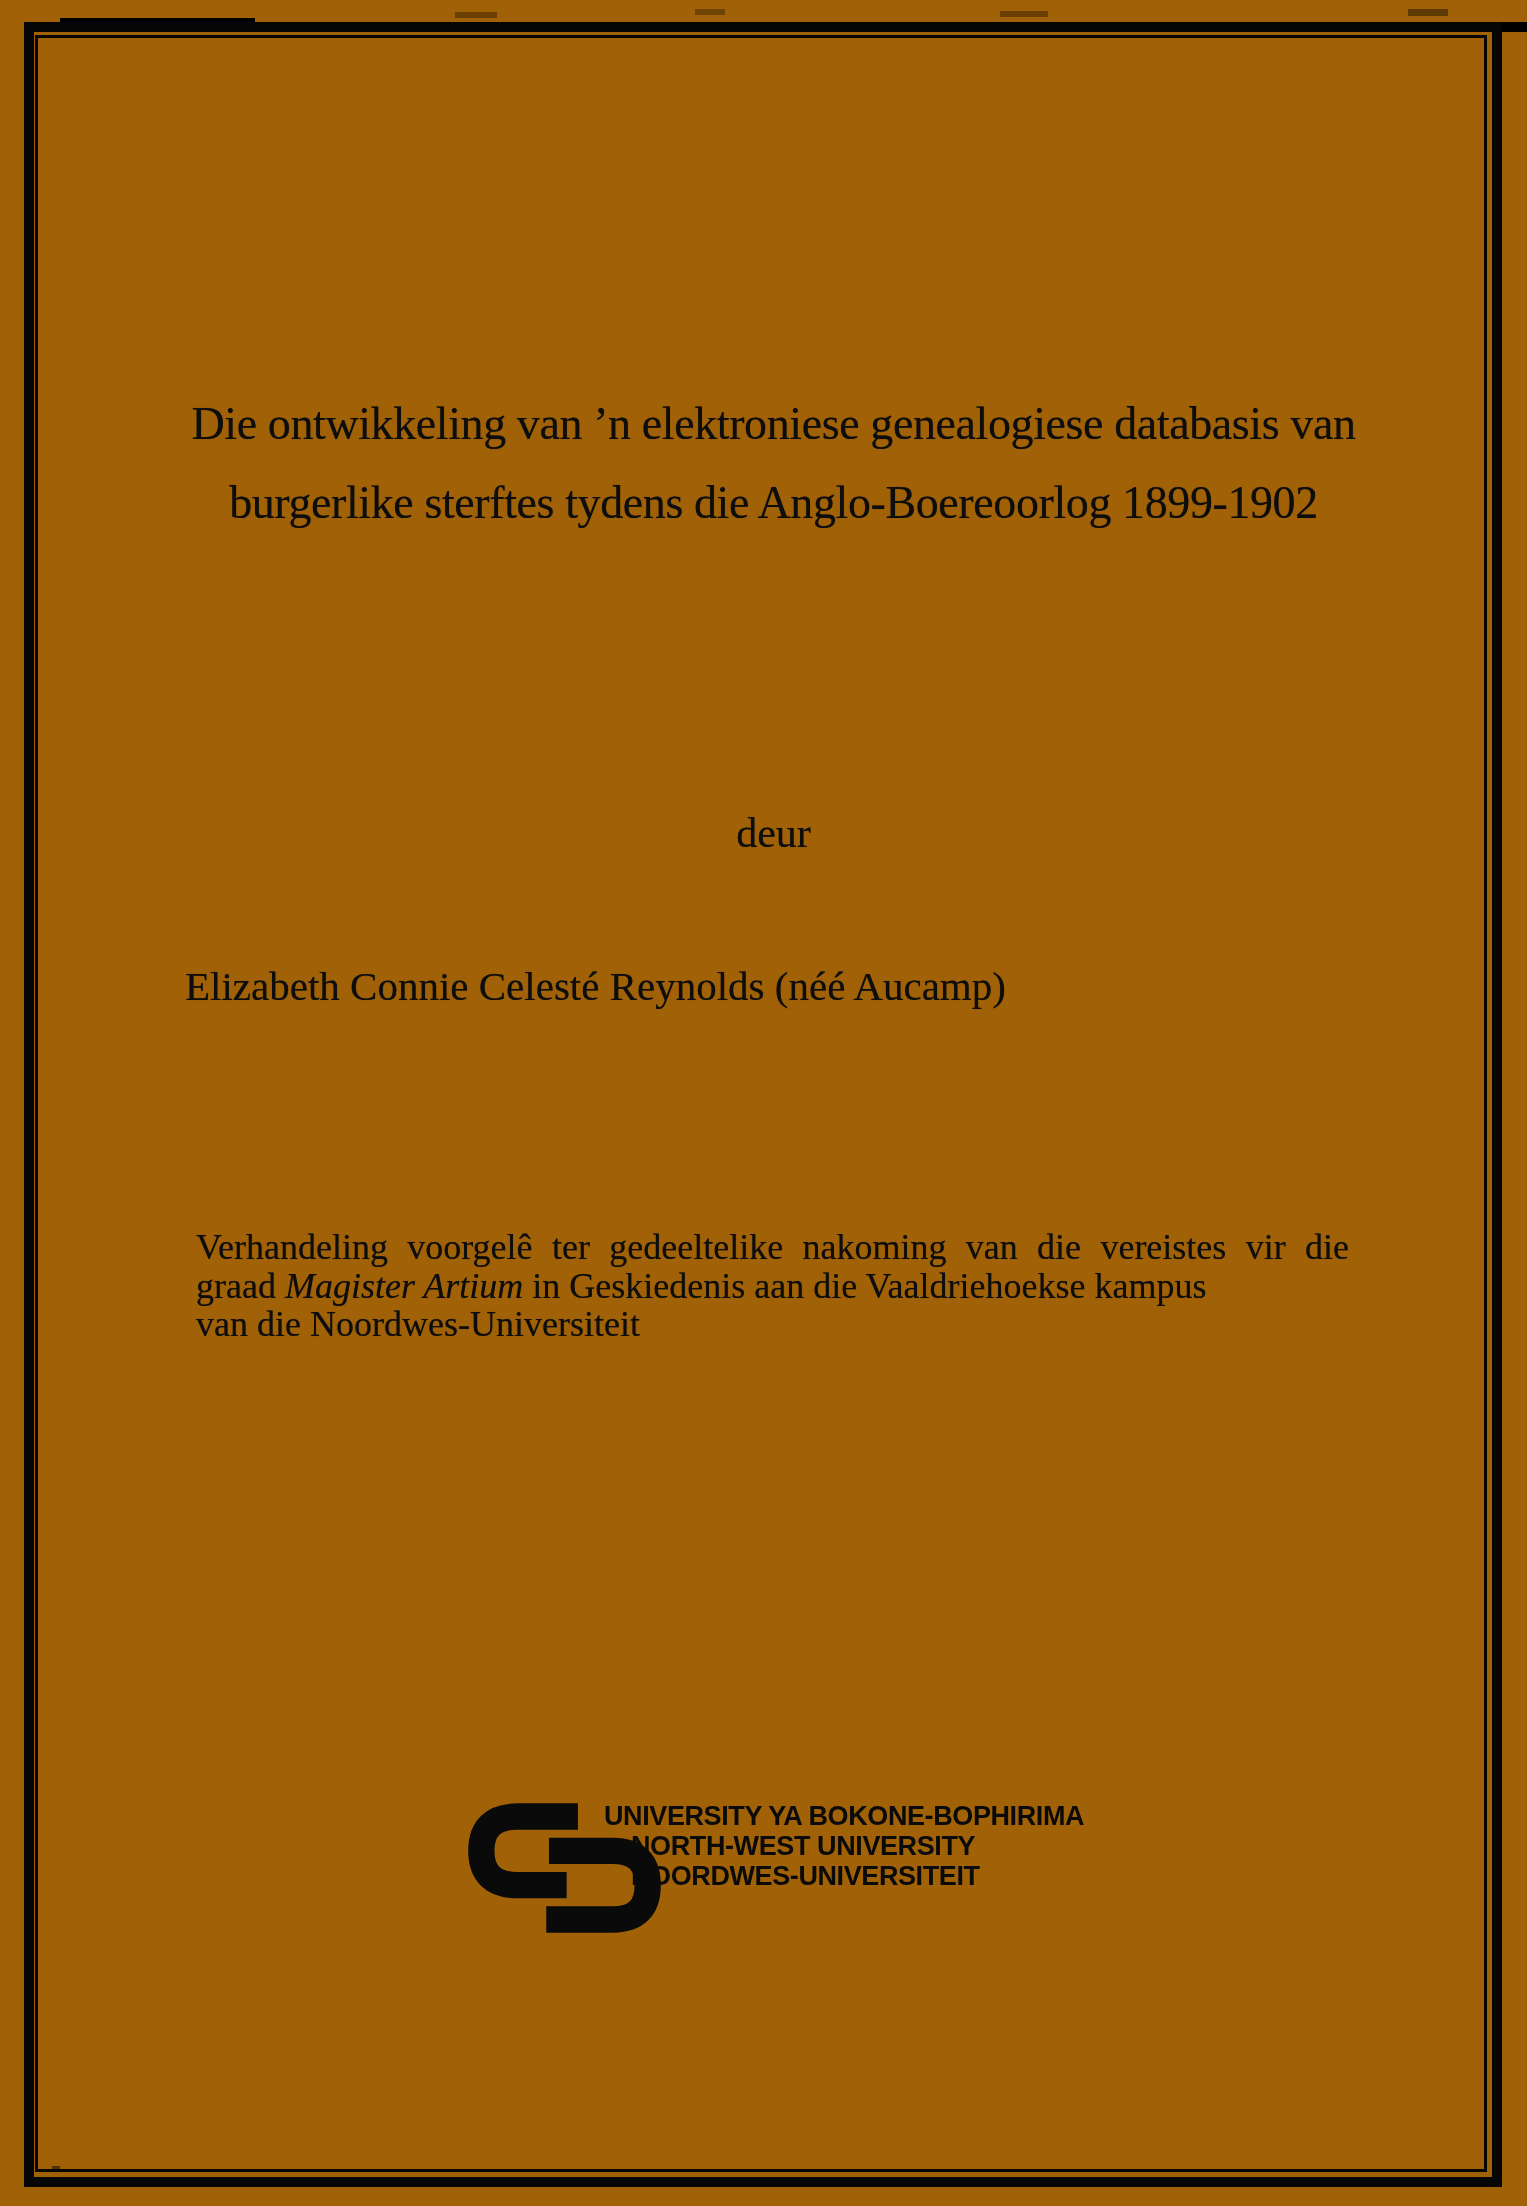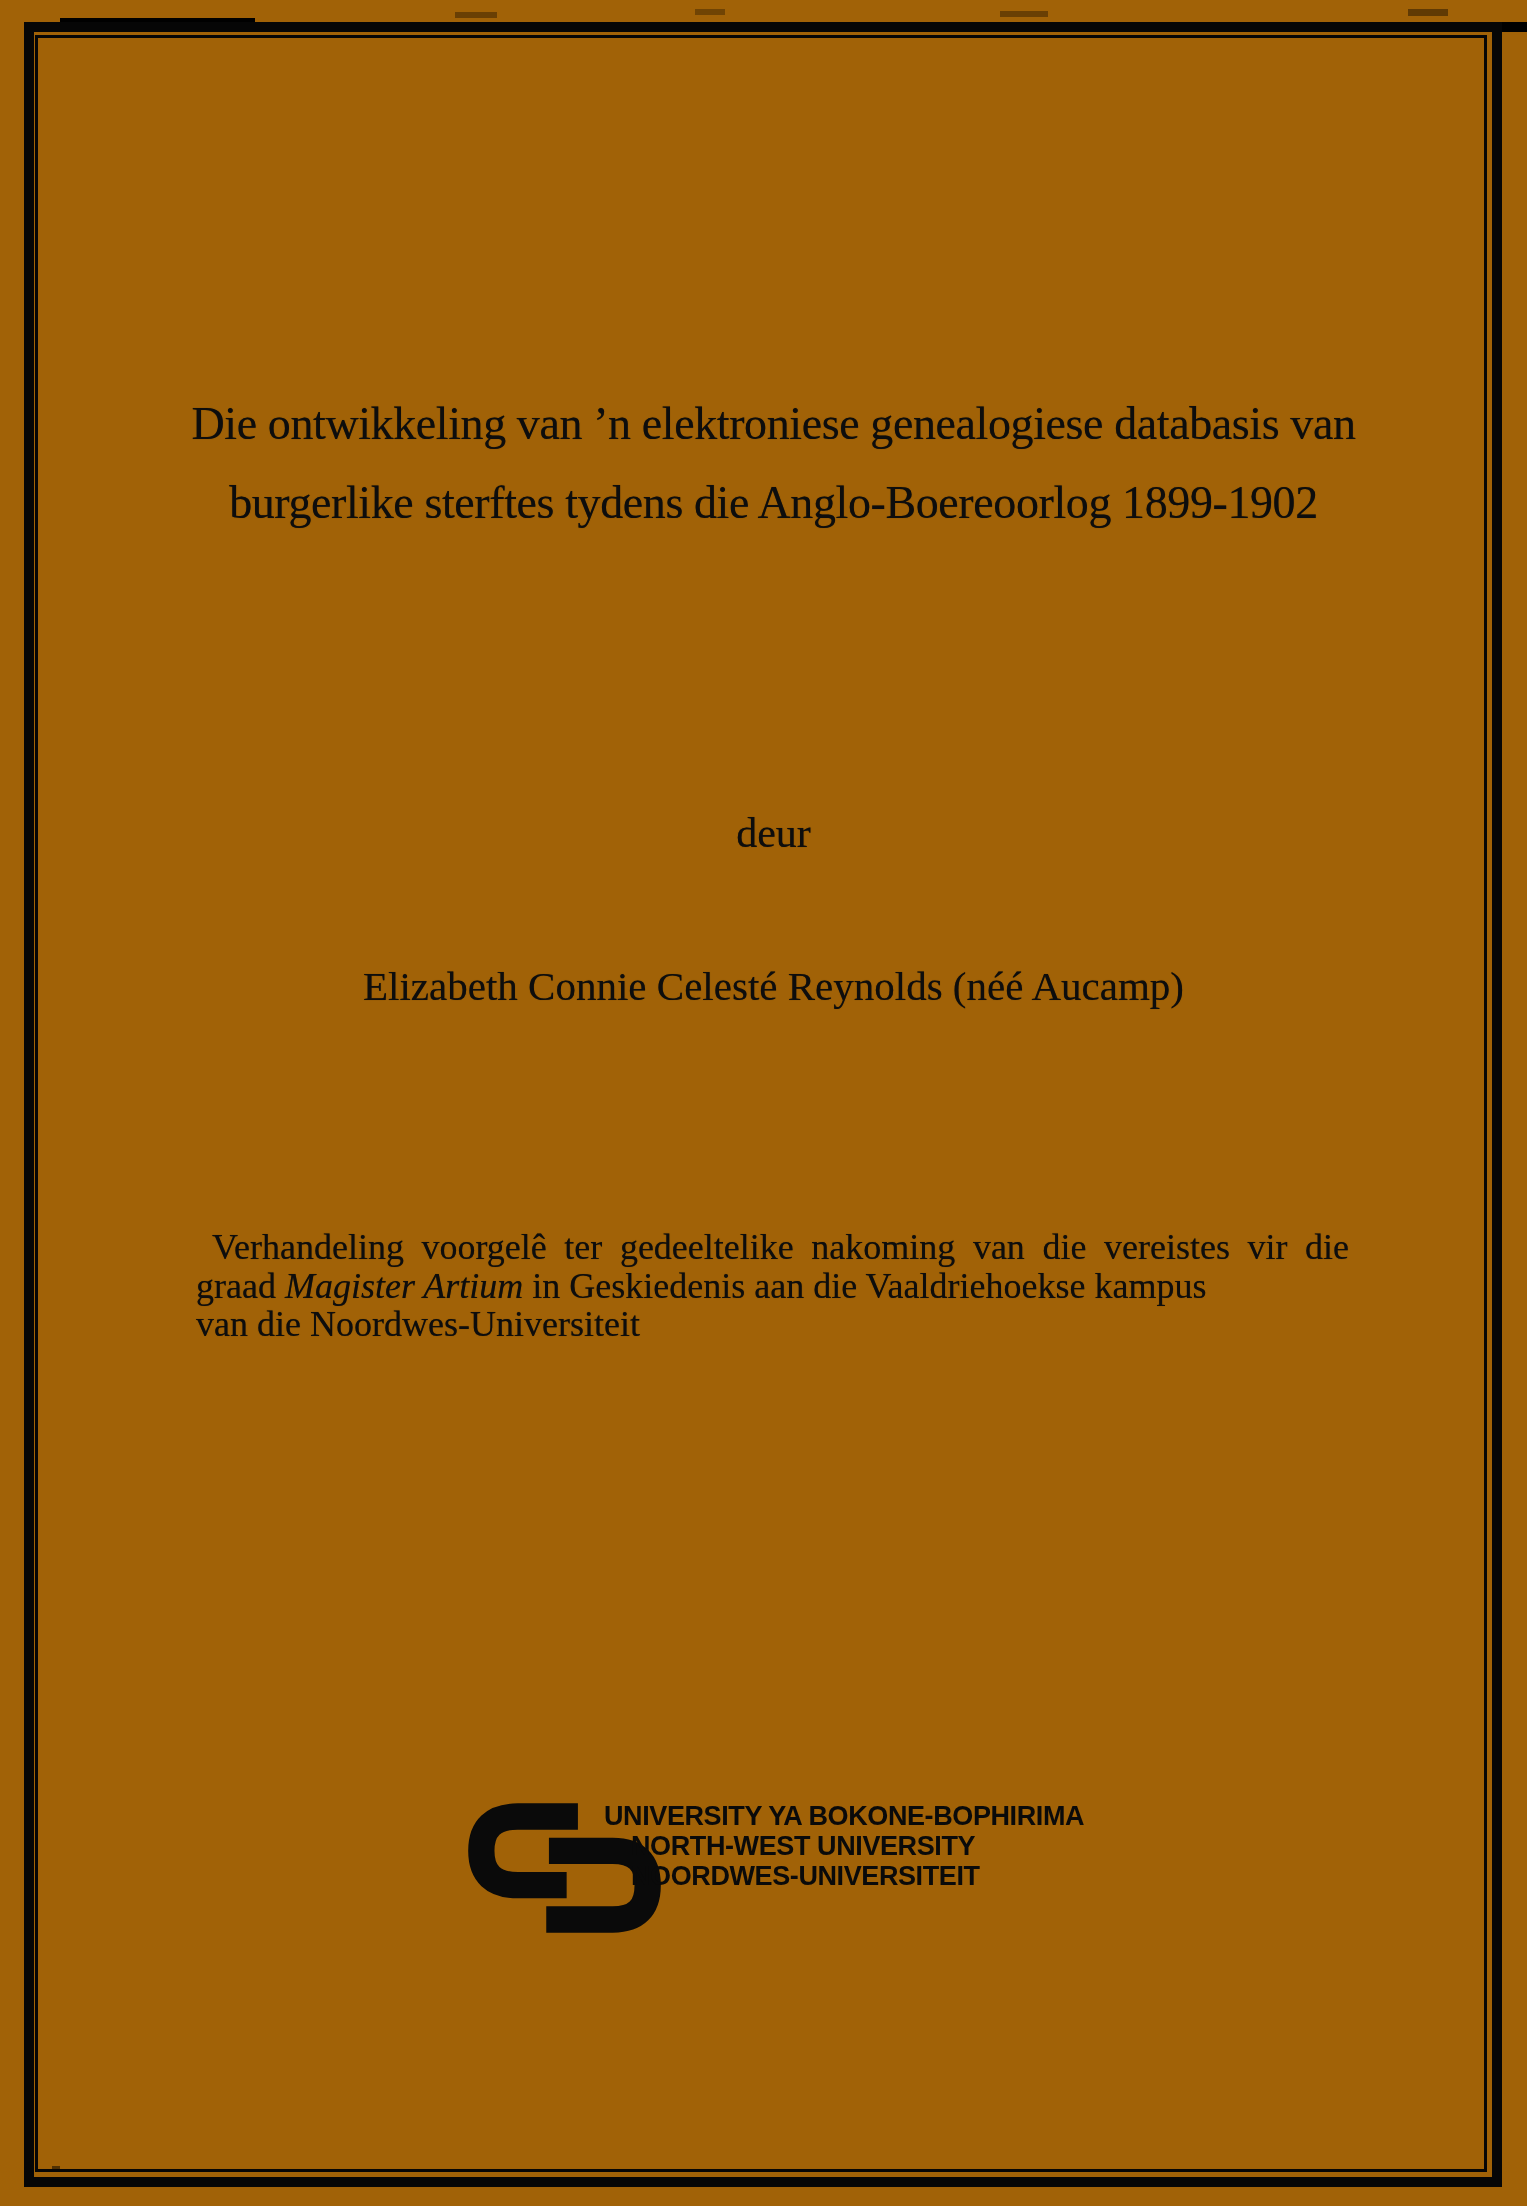--- a/index.html
+++ b/index.html
@@ -53,35 +53,34 @@
     left: 185px; right: 165px; top: 816px;
     font-size: 42px;
     line-height: 34px;
     text-align: center;
   }
 
   .author {
     left: 185px; right: 165px; top: 966px;
     font-size: 41px;
     line-height: 41px;
-    text-align: center;
+    text-align: left;
     white-space: nowrap;
   }
 
   .submission {
     left: 196px; top: 1228px;
     width: 1153px;
     font-size: 36px;
     line-height: 38.5px;
   }
   .line-justify {
     text-align: justify;
     text-align-last: justify;
     white-space: nowrap;
-    margin-left: 16px;
   }
   .italic { font-style: italic; }
 
   .supervisor-block {
     left: 196px; top: 1640px;
     font-size: 36px;
     line-height: 46px;
   }
 
   .logo {

